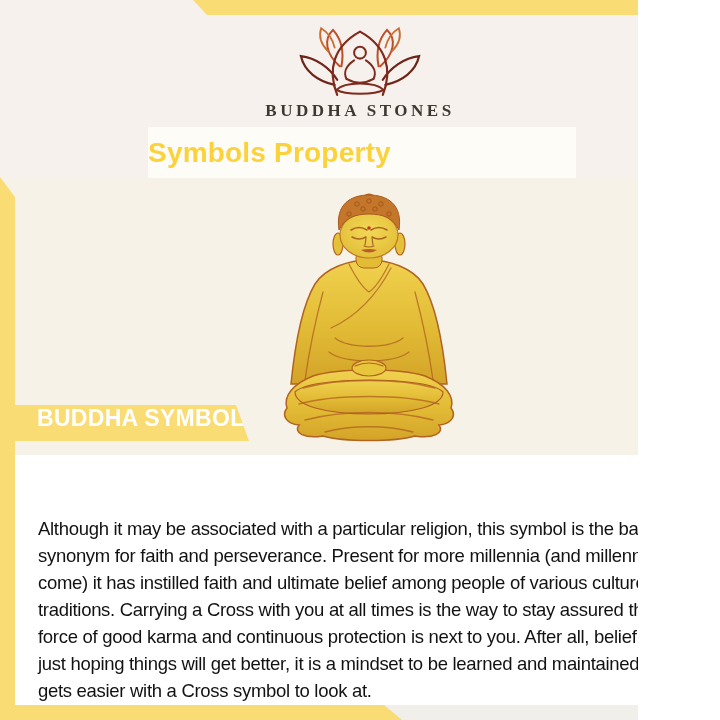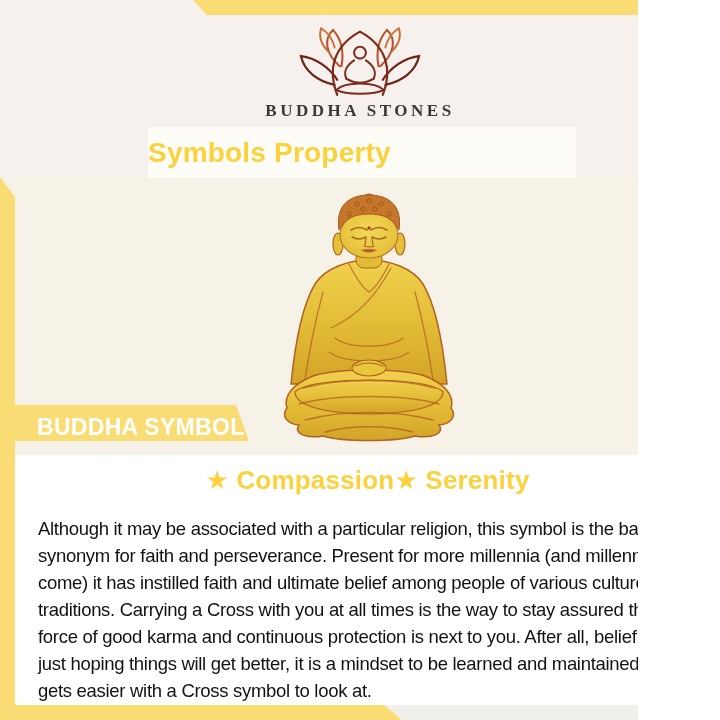--- a/index.html
+++ b/index.html
@@ -48,21 +48,21 @@
   }
   .title-banner span{
     font-size:28px;font-weight:700;color:var(--title-yellow);letter-spacing:0.2px;
   }
   
   .buddha-svg{position:absolute;left:279px;top:192px;width:180px;height:250px;}
   
   .ribbon{
     position:absolute;left:15px;top:405px;width:234px;height:36px;background:var(--yellow);
     clip-path:polygon(0 0,221px 0,234px 36px,0 36px);
-    display:flex;align-items:flex-end;
+    display:flex;align-items:flex-start;
   }
   .ribbon span{
     padding-left:22px;font-size:23px;font-weight:700;color:#ffffff;letter-spacing:0.3px;
   }
   
   .heading{
     position:absolute;left:15px;top:465px;width:705px;text-align:center;
     font-size:26px;font-weight:700;color:var(--title-yellow);letter-spacing:0.2px;
   }
   .body-text{
@@ -174,16 +174,15 @@
       <path d="M85,54 Q90,56 95,54" stroke-width="1.2"></path>
     </g>
     <circle cx="90" cy="36" r="1.8" fill="#c23a20"></circle>
     <path d="M82,58 Q90,56 98,58 Q90,63 82,58 Z" fill="#b4512a" opacity="0.9"></path>
   </svg>
 
   <div class="ribbon">
     <span>BUDDHA SYMBOL</span>
   </div>
 
-  <div class="heading">★ Compassion★ Serenity</div>
   <p class="body-text">Although it may be associated with a particular religion, this symbol is the bare synonym for faith and perseverance. Present for more millennia (and millennia to come) it has instilled faith and ultimate belief among people of various cultures and traditions. Carrying a Cross with you at all times is the way to stay assured that the force of good karma and continuous protection is next to you. After all, belief is not just hoping things will get better, it is a mindset to be learned and maintained. That gets easier with a Cross symbol to look at.</p>
 
 </div>
 
 </body></html>

